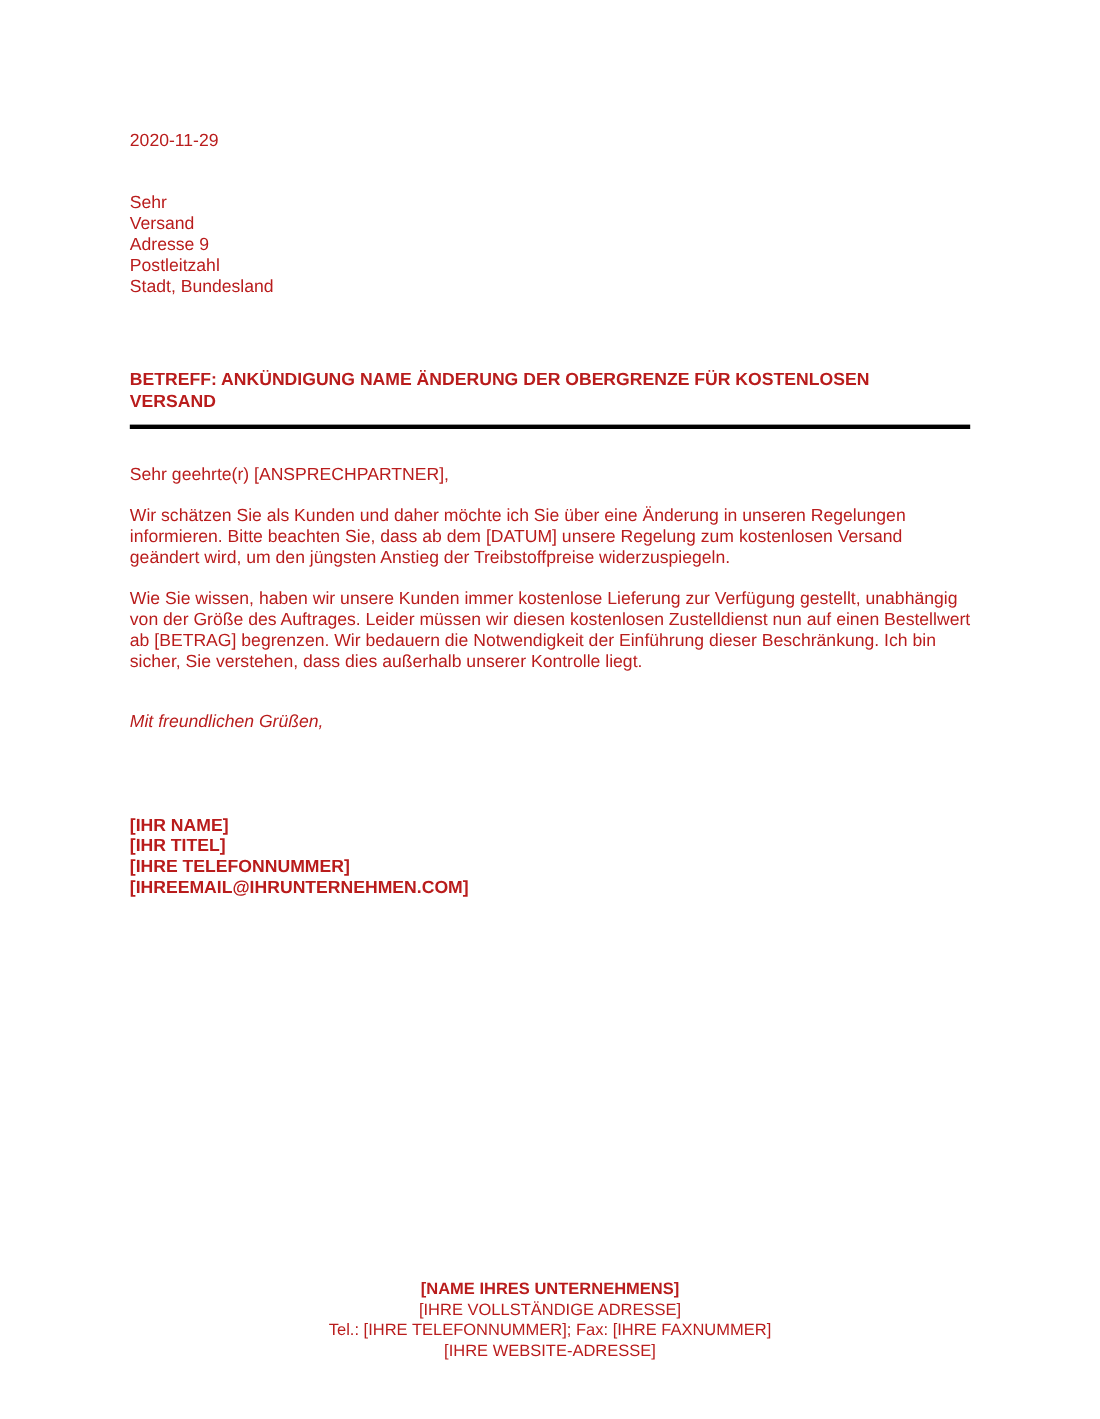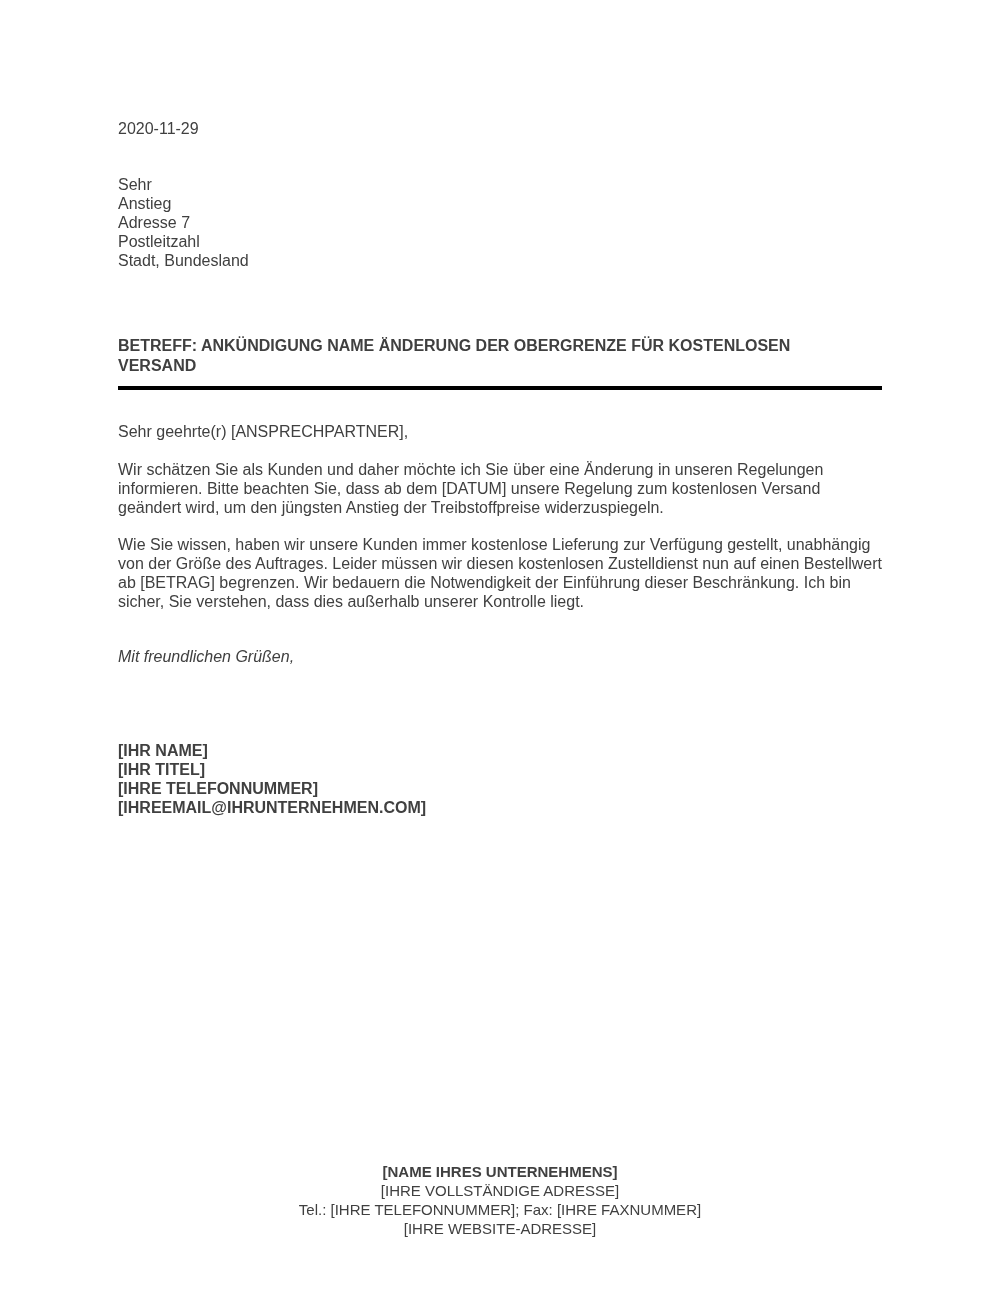--- a/index.html
+++ b/index.html
@@ -6,21 +6,21 @@
   html, body { background: #ffffff; }
   .page {
     position: relative;
     width: 1000px;
     height: 1290px;
     margin: 0 auto;
     background: #ffffff;
     font-family: "Liberation Sans", "DejaVu Sans", sans-serif;
     font-size: 16px;
     line-height: 19px;
-    color: #404040;
+    color: #b91c1c;
     overflow: hidden;
   }
   .content {
     padding: 119px 118px 0 118px;
   }
   .date-line { margin-bottom: 37px; }
   .recipient-block { margin-bottom: 66px; }
   .recipient-block div { line-height: 19px; }
   .subject-block { margin-bottom: 0; }
   .subject-text {
@@ -54,22 +54,22 @@
 </head>
 <body>
 
 <div class="page">
   <div class="content">
 
     <div class="date-line">2020-11-29</div>
 
     <div class="recipient-block">
       <div>Sehr</div>
-      <div>Anstieg</div>
-      <div>Adresse 7</div>
+      <div>Versand</div>
+      <div>Adresse 9</div>
       <div>Postleitzahl</div>
       <div>Stadt, Bundesland</div>
     </div>
 
     <div class="subject-block">
       <div class="subject-text">BETREFF: ANKÜNDIGUNG NAME ÄNDERUNG DER OBERGRENZE FÜR KOSTENLOSEN VERSAND</div>
       <div class="subject-rule"></div>
     </div>
 
     <div class="salutation">Sehr geehrte(r) [ANSPRECHPARTNER],</div>

